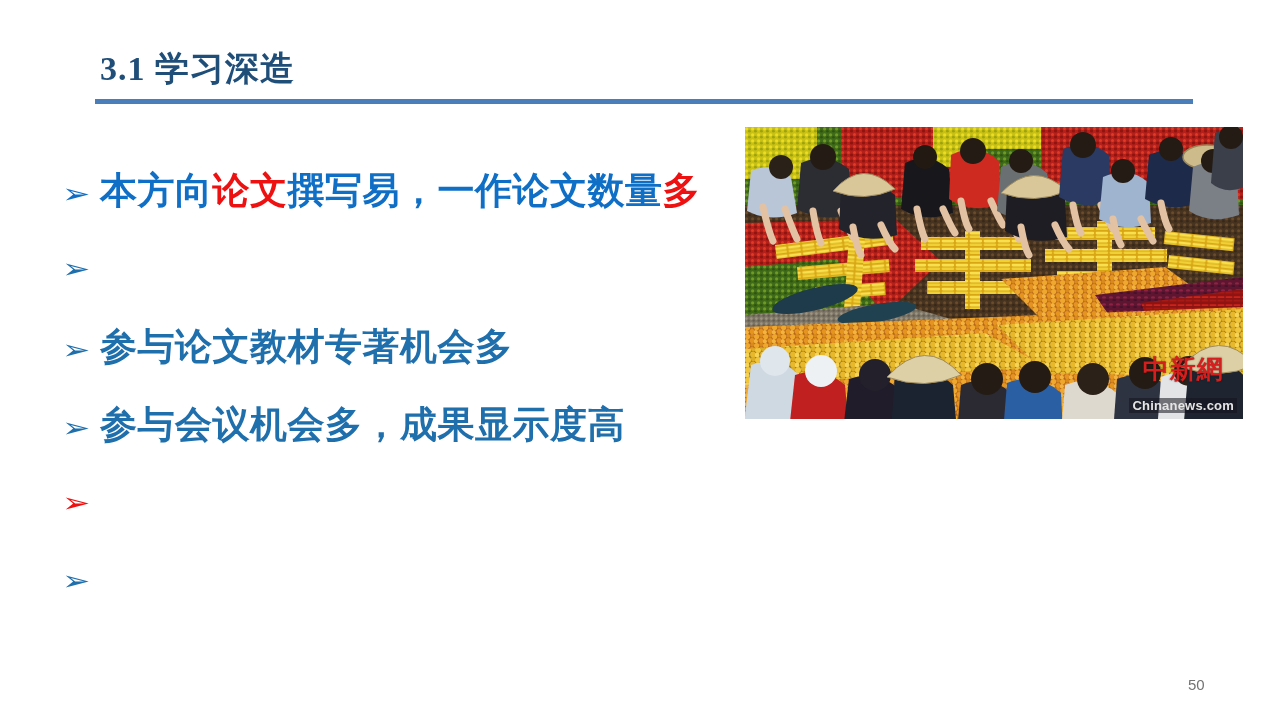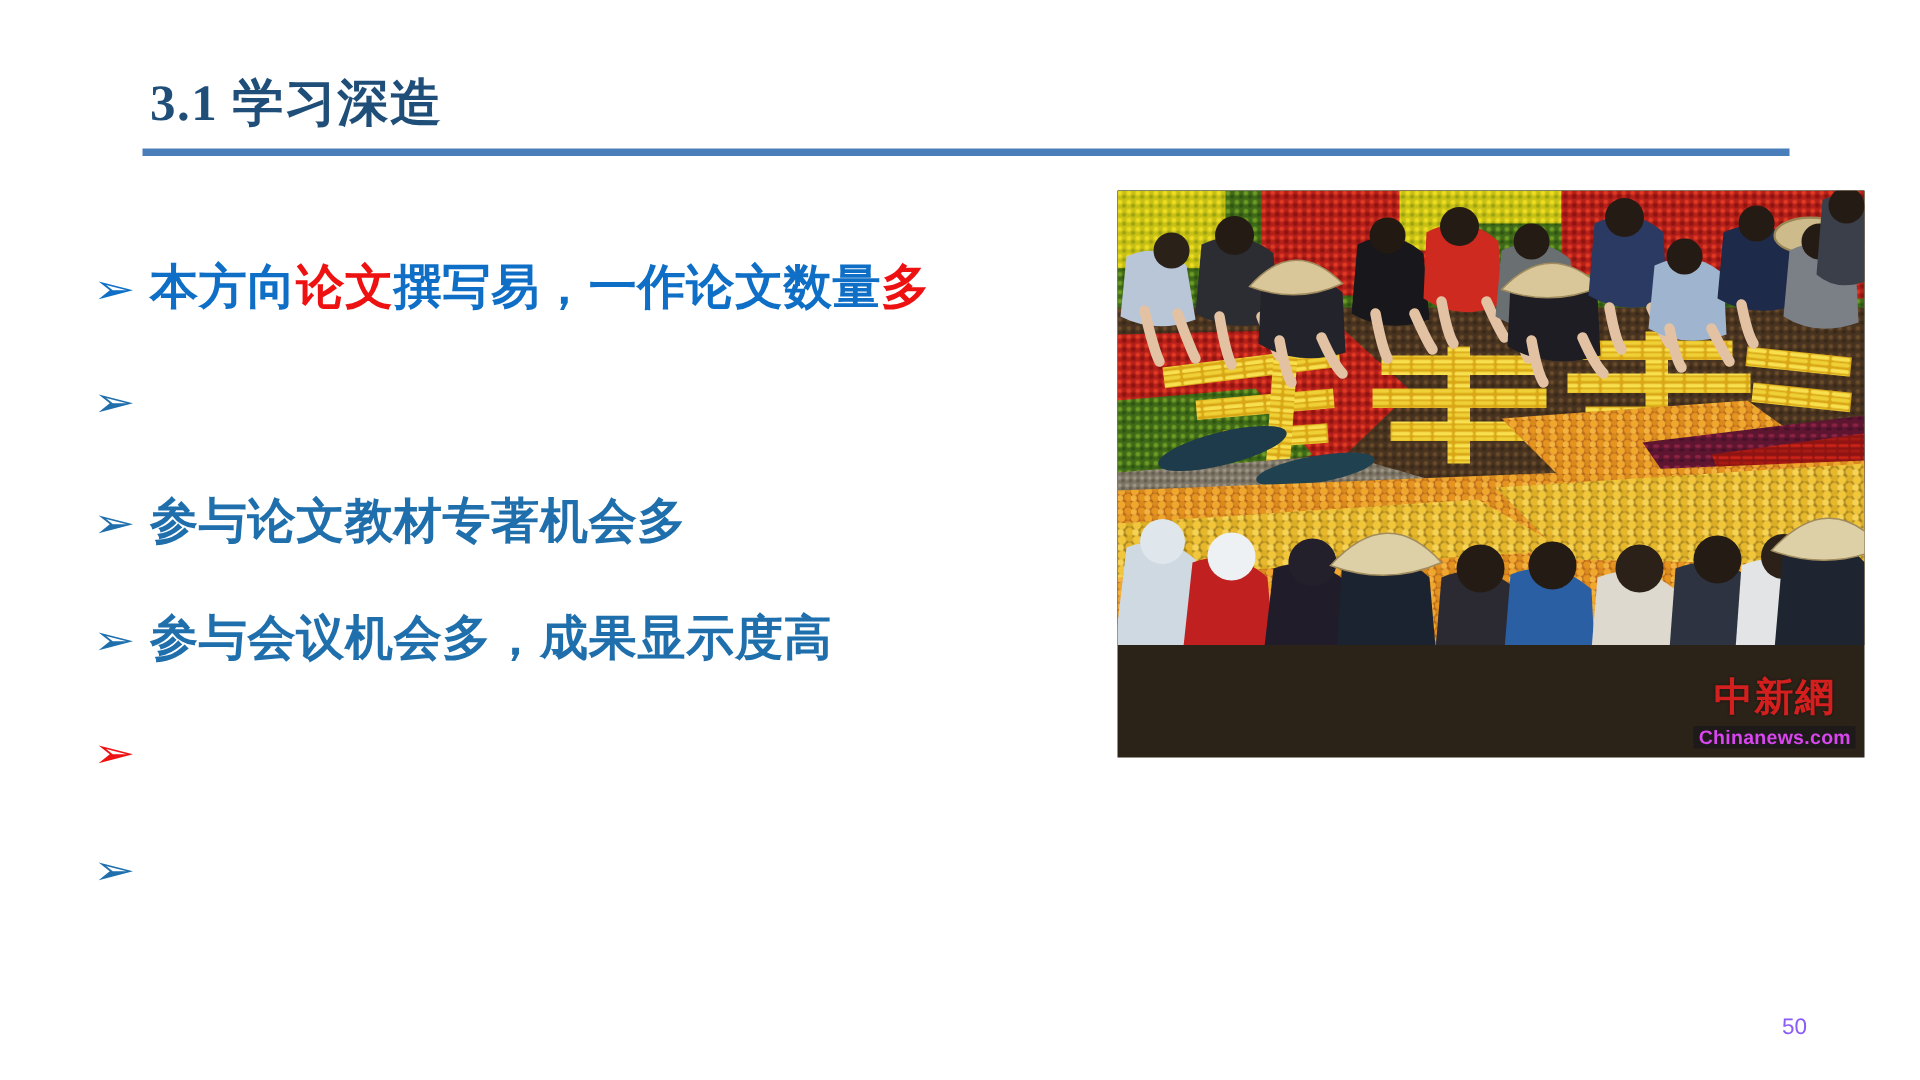--- a/index.html
+++ b/index.html
@@ -63,39 +63,39 @@
     font-size: 27px;
     line-height: 78px;
     width: 38px;
     flex: 0 0 38px;
     font-weight: 400;
     transform: scaleX(1.25);
     transform-origin: left center;
   }
   .bullet-text {
     font-family: "DejaVu Sans", "Liberation Sans", sans-serif;
-    font-size: 32px;
+    font-size: 37px;
     font-weight: 700;
     line-height: 78px;
     letter-spacing: 0.5px;
   }
   .c-blue-bright { color: #0F6FC6; }
   .c-blue-steel  { color: #1F6FAD; }
   .c-red         { color: #EE1111; }
 
   
   .bullet-row.wide { width: 860px; }
 
   
   .photo-frame {
     position: absolute;
     left: 745px;
     top: 127px;
     width: 498px;
-    height: 378px;
+    height: 292px;
     overflow: hidden;
     background: #2b2218;
   }
   .photo-canvas {
     position: absolute;
     inset: 0;
   }
   .wm {
     position: absolute;
     right: 6px;
@@ -105,38 +105,38 @@
   }
   .wm-cn {
     font-family: "DejaVu Sans", sans-serif;
     font-size: 26px;
     font-weight: 700;
     color: #d41f1f;
     text-shadow: 0 0 2px rgba(0,0,0,.45);
     letter-spacing: 1px;
   }
   .wm-en {
-    margin-top: 6px;
+    margin-top: 16px;
     font-family: "Liberation Sans", sans-serif;
     font-size: 13px;
     font-weight: 700;
-    color: #d946ef;
+    color: #e5e5e5;
     background: rgba(20,20,30,.55);
     padding: 1px 3px;
     letter-spacing: .2px;
   }
 
   
   .page-number {
     position: absolute;
     left: 1188px;
     top: 676px;
     font-family: "Liberation Sans", sans-serif;
     font-size: 15px;
-    color: #8b5cf6;
+    color: #737373;
   }
 </style>
 </head>
 <body>
 
 <div id="slide">
 
   <div class="slide-title">
     <span class="num">3.1</span>
     <span>学习深造</span>

